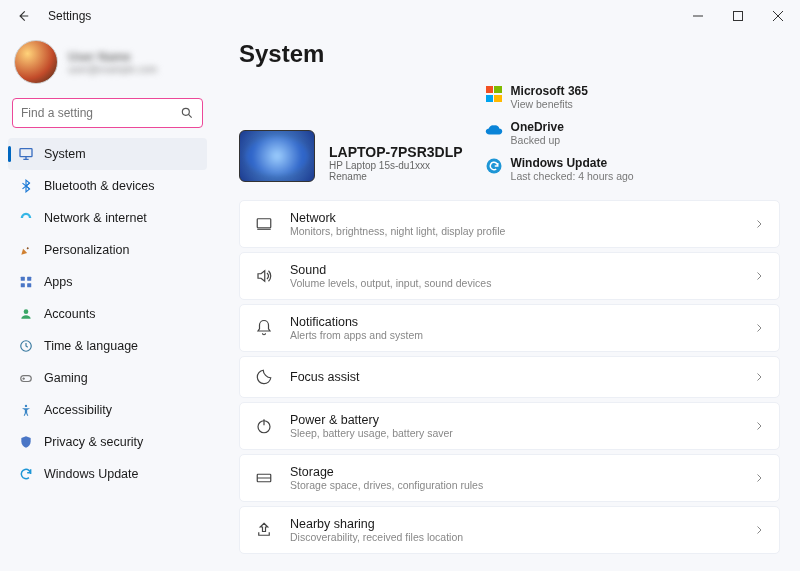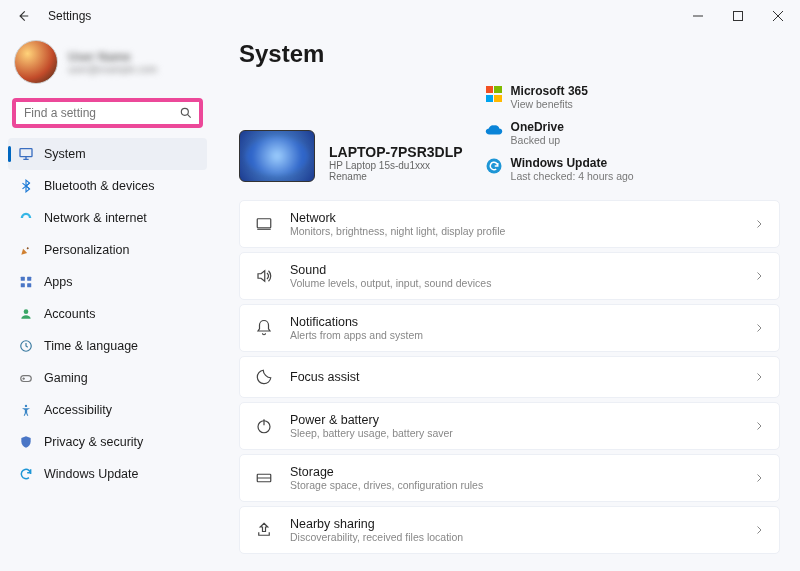--- a/index.html
+++ b/index.html
@@ -11,21 +11,21 @@
   .titlebar .spacer { flex: 1; }
   .winbtn { width: 40px; height: 28px; display: flex; align-items: center; justify-content: center; }
 
   .layout { display: flex; height: calc(571px - 32px); }
   .sidebar { width: 215px; padding: 4px 8px 8px 8px; }
   .account { display: flex; align-items: center; gap: 10px; padding: 4px 6px 12px 6px; }
   .avatar { width: 44px; height: 44px; border-radius: 50%; background: radial-gradient(circle at 30% 30%, #ffd37a, #c24b2a 60%, #3a2a1a); border: 1px solid #d0d0d0; }
   .acct-name { font-size: 12px; font-weight: 600; filter: blur(3px); color:#777; }
   .acct-email { font-size: 10px; color: #888; filter: blur(3px); }
 
-  .searchwrap { margin: 2px 4px 10px 4px; display:flex; align-items:center; background:#fff; border:4px solid #ec4899; border-radius:4px; height:30px; padding:0 8px;}
+  .searchwrap { margin: 2px 4px 10px 4px; display:flex; align-items:center; background:#fff; border:1px solid #ec4899; border-radius:4px; height:30px; padding:0 8px;}
   .searchwrap input { flex:1; border:none; outline:none; font-size:12px; background:transparent; }
   .searchwrap .sicon { color:#666; }
 
   .nav { list-style:none; }
   .nav li { display:flex; align-items:center; gap:10px; height:32px; padding:0 10px; border-radius:4px; font-size:12.5px; cursor:default; position:relative;}
   .nav li.sel { background:#eceff5; }
   .nav li.sel::before { content:""; position:absolute; left:0; top:8px; bottom:8px; width:3px; background:#0067c0; border-radius:2px; }
   .navicon { width:16px; height:16px; display:flex; align-items:center; justify-content:center; font-size:14px; }
 
   .main { flex:1; padding: 0 20px 0 24px; overflow-y:auto; }

